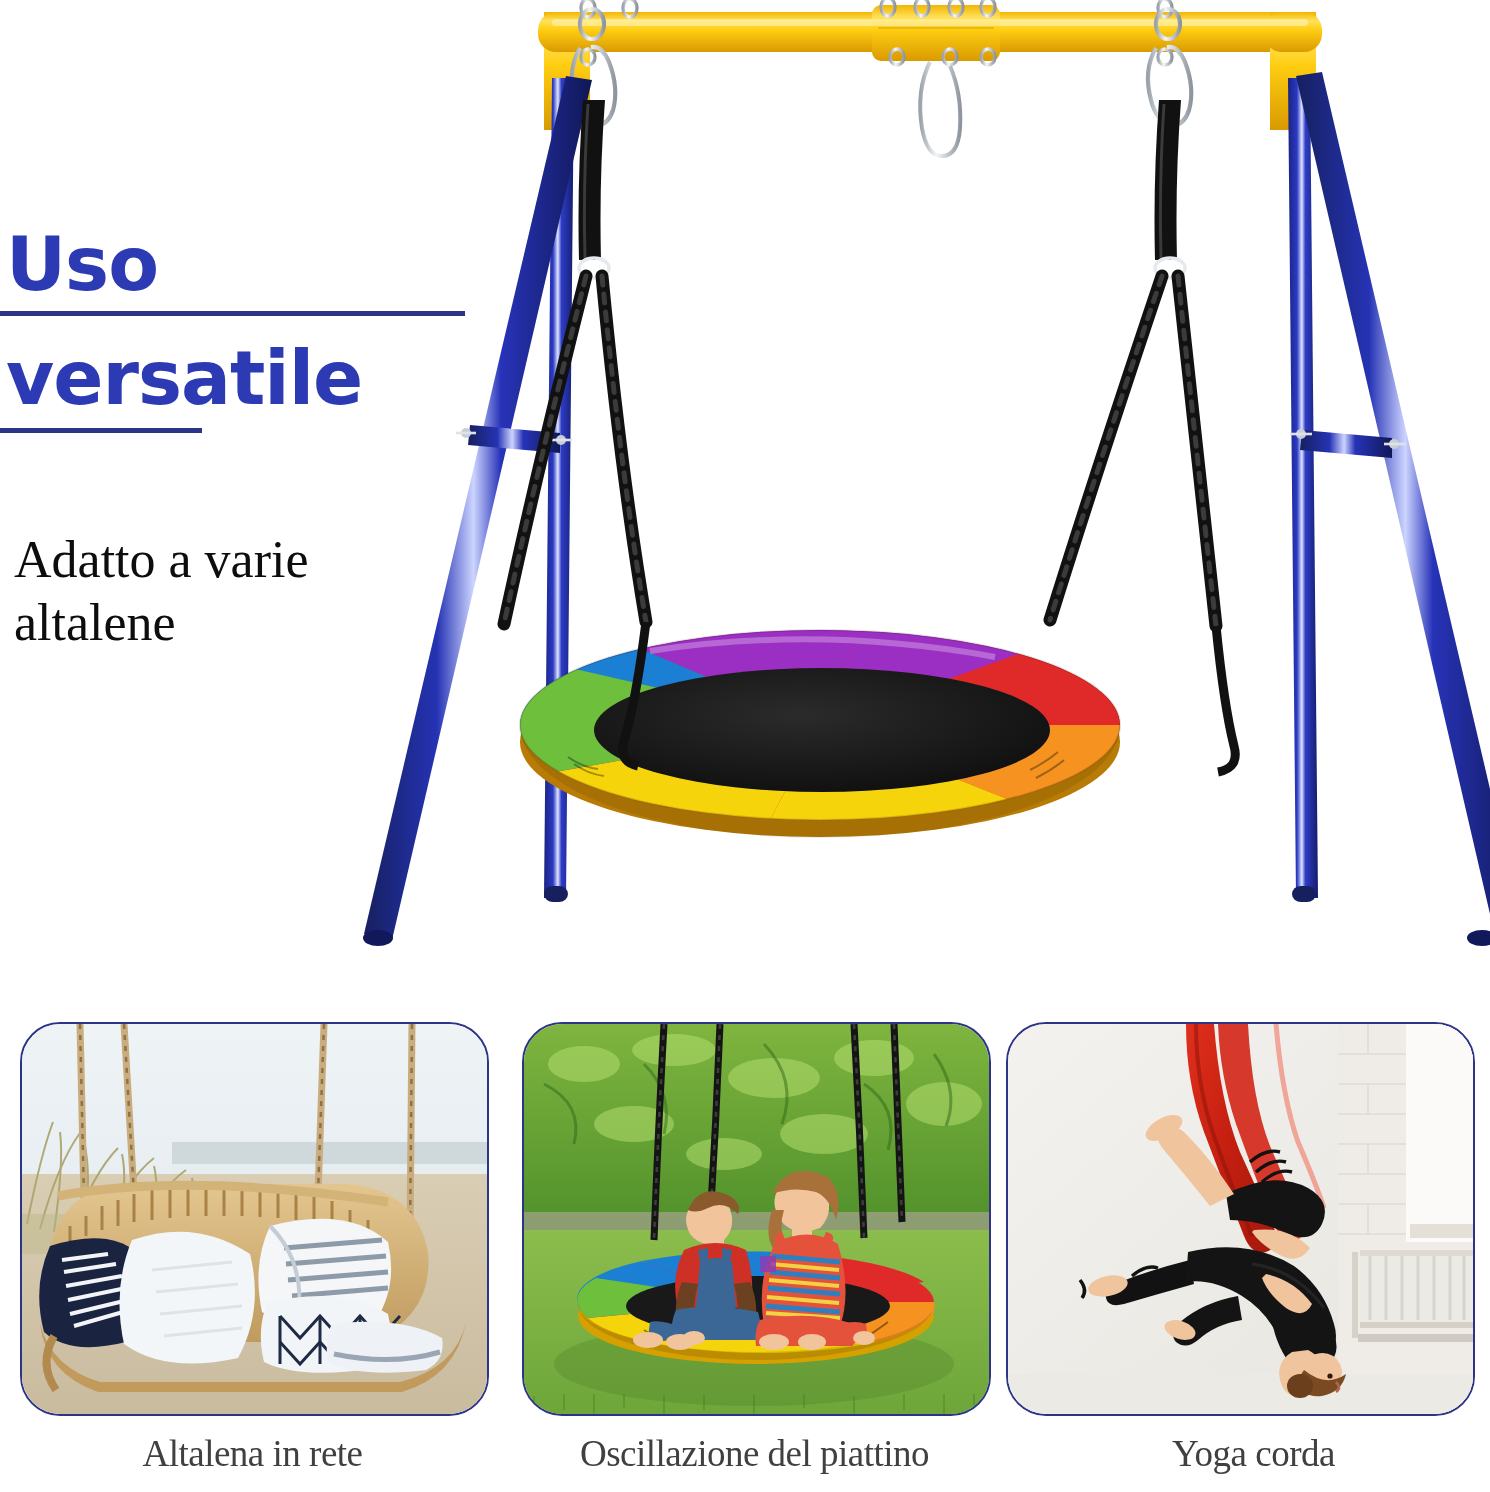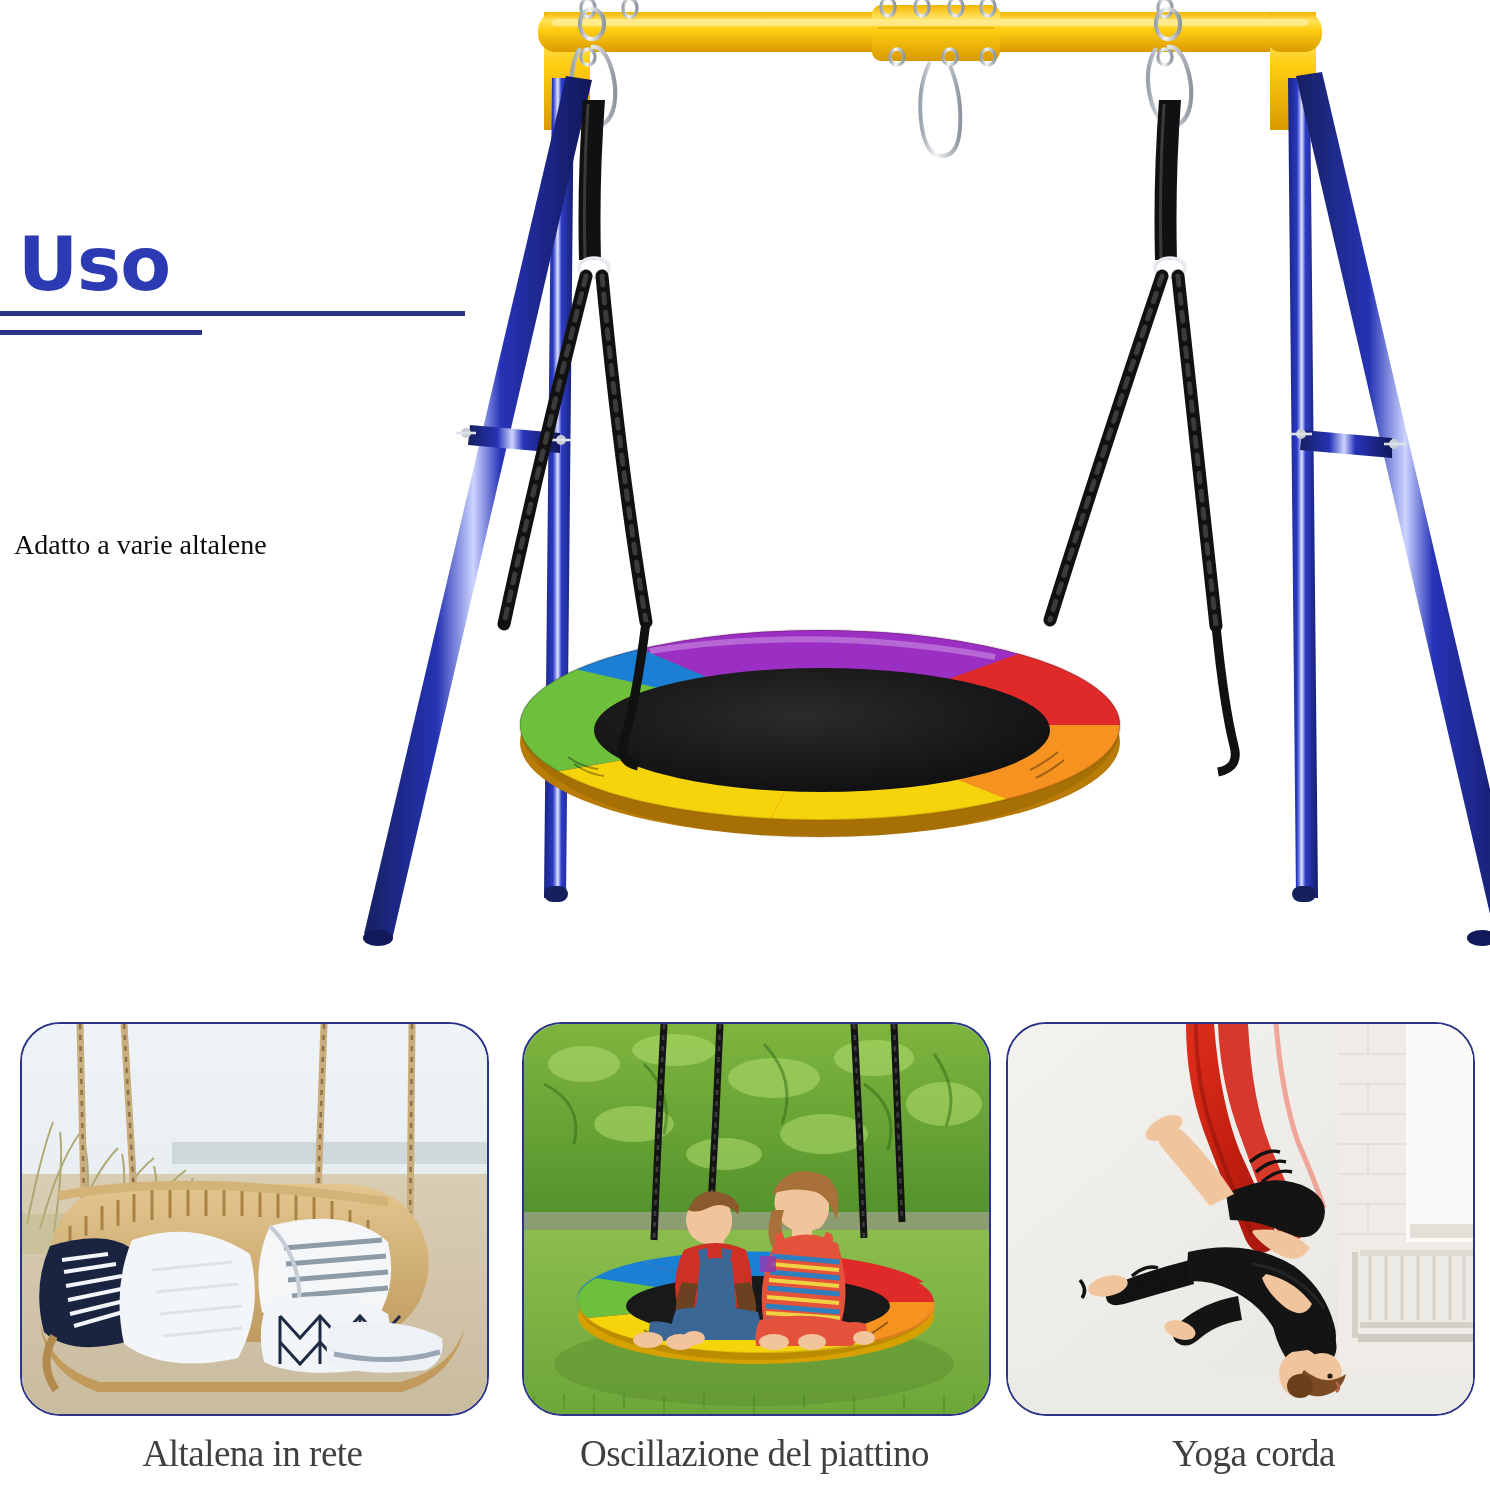--- a/index.html
+++ b/index.html
@@ -3,26 +3,26 @@
 <meta charset="utf-8">
 <style>
   html,body{margin:0;padding:0;background:#fff;}
   body{width:1490px;height:1492px;position:relative;overflow:hidden;
        font-family:"Liberation Serif",serif;}
 
   
   #headline-block{position:absolute;left:0;top:228px;width:500px;}
   .head-line{font-family:"DejaVu Sans",sans-serif;font-weight:bold;
       color:#2c3bb4;font-size:74px;line-height:0.98;letter-spacing:-1px;
-      padding-left:18px;}
+      padding-left:6px;}
   .rule{height:5px;background:#2b3487;margin-top:10px;}
   #rule-1{width:465px;}
   #rule-2{width:202px;margin-top:14px;}
   #subtitle{position:absolute;left:14px;top:528px;width:330px;
-      font-size:28px;line-height:1.22;color:#0d0d0d;
+      font-size:52px;line-height:1.22;color:#0d0d0d;
       font-family:"Liberation Serif",serif;}
 
   
   #hero{position:absolute;left:330px;top:0;width:1160px;height:990px;}
   #hero svg{display:block;}
 
   
   .card{position:absolute;top:1022px;width:465px;height:390px;
         border:2px solid #2b3487;border-radius:40px;overflow:hidden;
         background:#eef1f4;}
@@ -37,20 +37,21 @@
   #caption-1{left:20px;}
   #caption-2{left:522px;}
   #caption-3{left:1021px;}
 </style>
 </head>
 <body>
 
 <div id="headline-block">
   <div class="head-line">Uso</div>
   <div class="rule" id="rule-1"></div>
+  <div class="head-line" style="margin-top:26px">versatile</div>
   <div class="rule" id="rule-2"></div>
 </div>
 <div id="subtitle">Adatto a varie altalene</div>
 
 <div id="hero">
 <svg viewBox="0 0 1160 990" width="1160" height="990" xmlns="http://www.w3.org/2000/svg">
   <defs>
     <linearGradient id="gBlue" x1="0" y1="0" x2="1" y2="0">
       <stop offset="0" stop-color="#1a2480"></stop>
       <stop offset="0.30" stop-color="#2a39c4"></stop>

